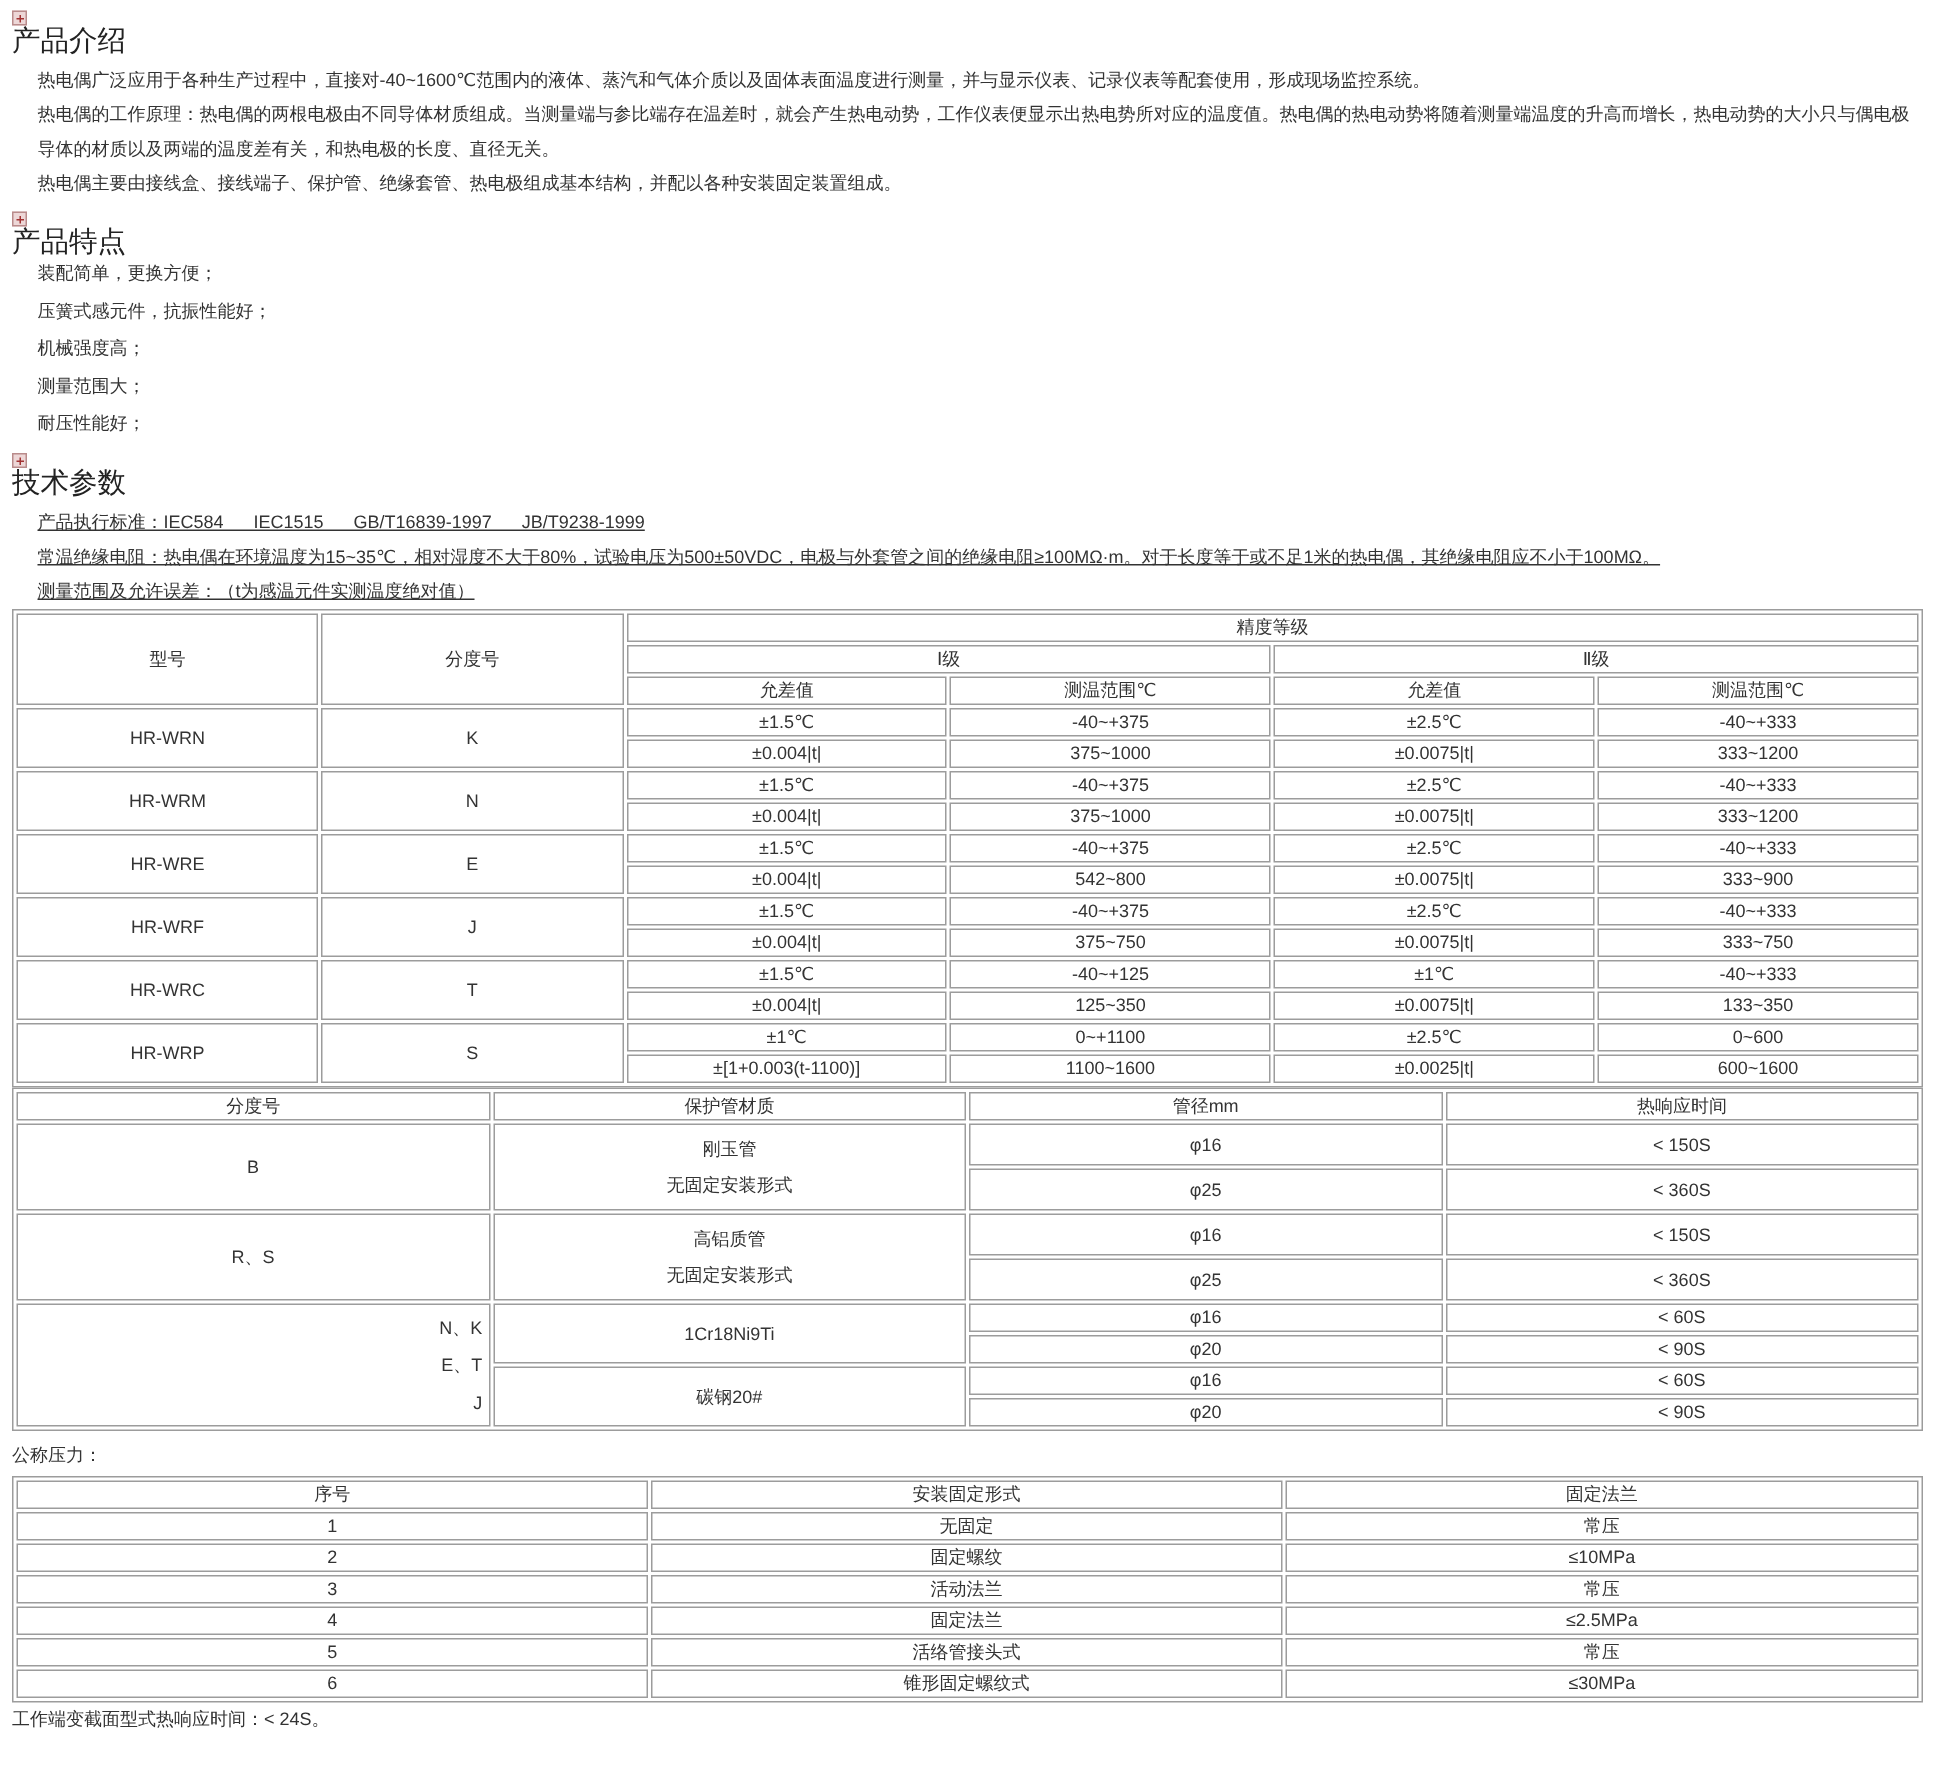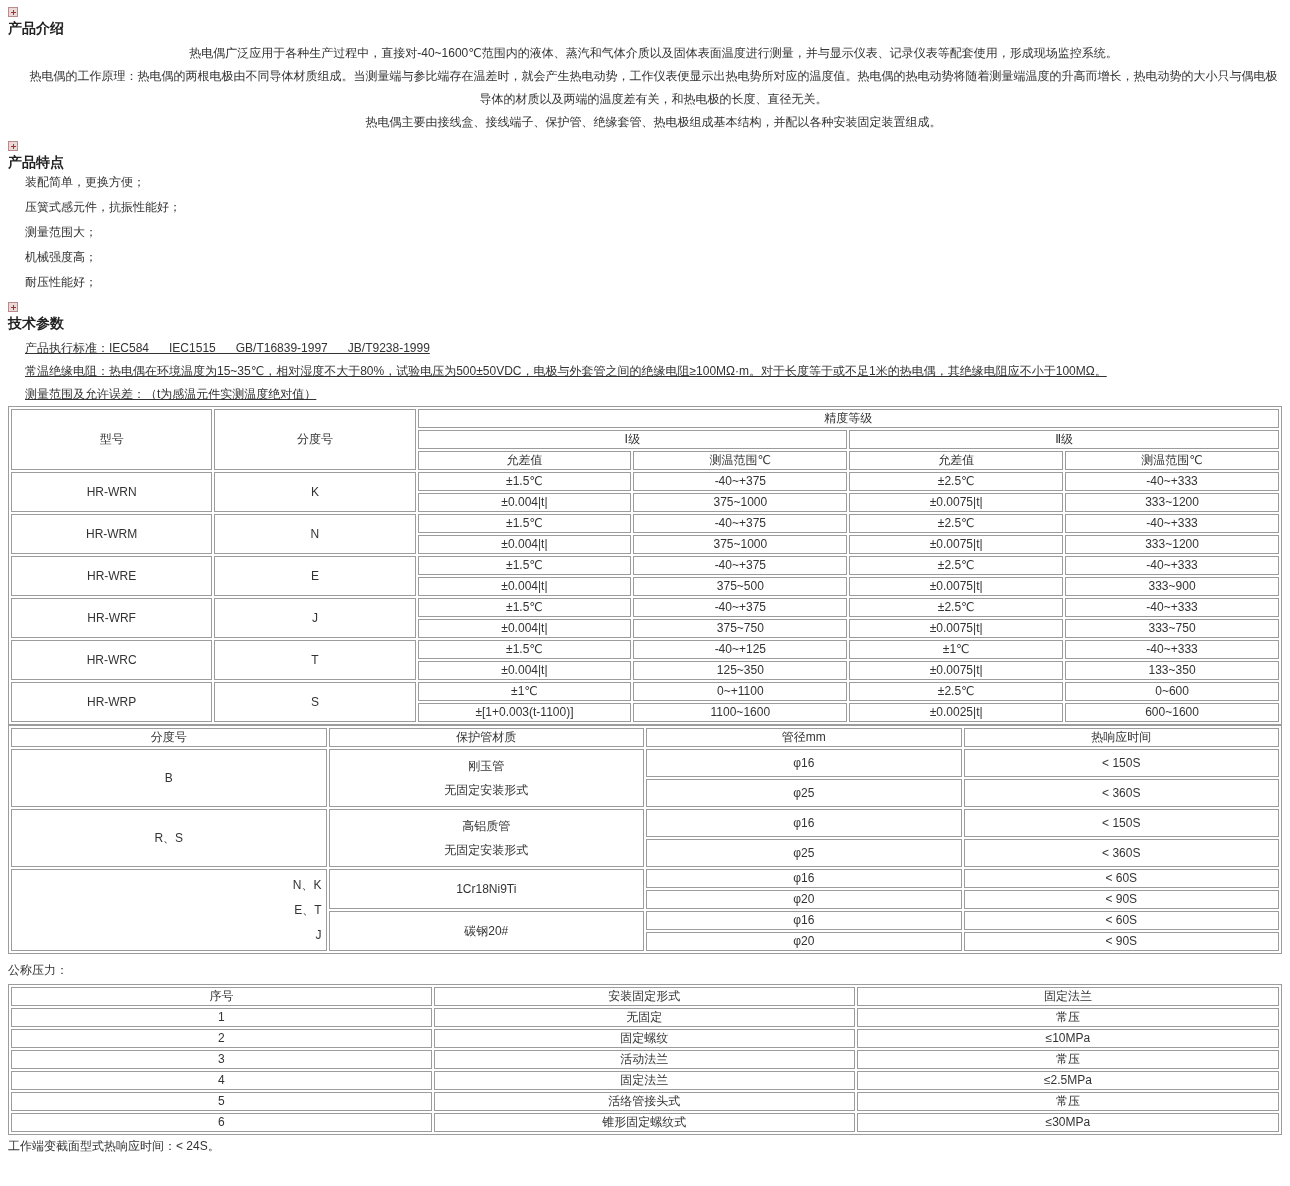--- a/index.html
+++ b/index.html
@@ -15,23 +15,23 @@
   .iconrow { height: 11px; margin: 0 0 3px 0; }
   .iconrow.gap { margin-top: 6px; }
   .bimg {
     position: relative; display: inline-block;
     width: 10px; height: 10px;
     background: #edd7d7; border: 1px solid #b98b8b;
   }
   .bimg .bh { position: absolute; left: 2px; top: 4px; width: 5px; height: 1px; background: #a23333; }
   .bimg .bv { position: absolute; left: 4px; top: 2px; width: 1px; height: 5px; background: #a23333; }
 
-  .sec-title { font-size: 14px; font-weight: bold; color: #222222; line-height: 16px; margin: 0 0 6px 0; }
-
-  .para { margin: 0; padding-left: 17px; line-height: 23px; text-align: center; }
+  .sec-title { font-size: 19px; font-weight: normal; color: #222222; line-height: 16px; margin: 0 0 6px 0; }
+
+  .para { margin: 0; padding-left: 17px; line-height: 23px; }
   .para-block { margin-bottom: 6px; }
   .feature { margin: 0 0 12px 0; padding-left: 17px; line-height: 13px; }
   .tech { margin: 0; padding-left: 17px; line-height: 23px; text-decoration: underline; }
   .pre { white-space: pre-wrap; }
   .lbl { margin: 8px 0 6px 0; line-height: 16px; }
   .note { margin: 0; line-height: 23px; }
 
   table.tbl {
     width: 1274px; table-layout: fixed;
     border-collapse: separate; border-spacing: 2px;
@@ -63,22 +63,22 @@
     <p class="para">热电偶主要由接线盒、接线端子、保护管、绝缘套管、热电极组成基本结构，并配以各种安装固定装置组成。</p>
   </div>
 
   <div class="iconrow gap">
     <span class="bimg"><span class="bh"></span><span class="bv"></span></span>
   </div>
 
   <div class="sec-title">产品特点</div>
   <p class="feature">装配简单，更换方便；</p>
   <p class="feature">压簧式感元件，抗振性能好；</p>
+  <p class="feature">机械强度高；</p>
   <p class="feature">测量范围大；</p>
-  <p class="feature">机械强度高；</p>
   <p class="feature">耐压性能好；</p>
 
   <div class="iconrow gap">
     <span class="bimg"><span class="bh"></span><span class="bv"></span></span>
   </div>
 
   <div class="sec-title">技术参数</div>
   <p class="tech pre">产品执行标准：IEC584      IEC1515      GB/T16839-1997      JB/T9238-1999</p>
   <p class="tech">常温绝缘电阻：热电偶在环境温度为15~35℃，相对湿度不大于80%，试验电压为500±50VDC，电极与外套管之间的绝缘电阻≥100MΩ·m。对于长度等于或不足1米的热电偶，其绝缘电阻应不小于100MΩ。</p>
   <p class="tech">测量范围及允许误差：（t为感温元件实测温度绝对值）</p>
@@ -142,21 +142,21 @@
       <tr>
         <td rowspan="2">HR-WRE</td>
         <td rowspan="2">E</td>
         <td>±1.5℃</td>
         <td>-40~+375</td>
         <td>±2.5℃</td>
         <td>-40~+333</td>
       </tr>
       <tr>
         <td>±0.004|t|</td>
-        <td>375~500</td>
+        <td>542~800</td>
         <td>±0.0075|t|</td>
         <td>333~900</td>
       </tr>
 
       <tr>
         <td rowspan="2">HR-WRF</td>
         <td rowspan="2">J</td>
         <td>±1.5℃</td>
         <td>-40~+375</td>
         <td>±2.5℃</td>

